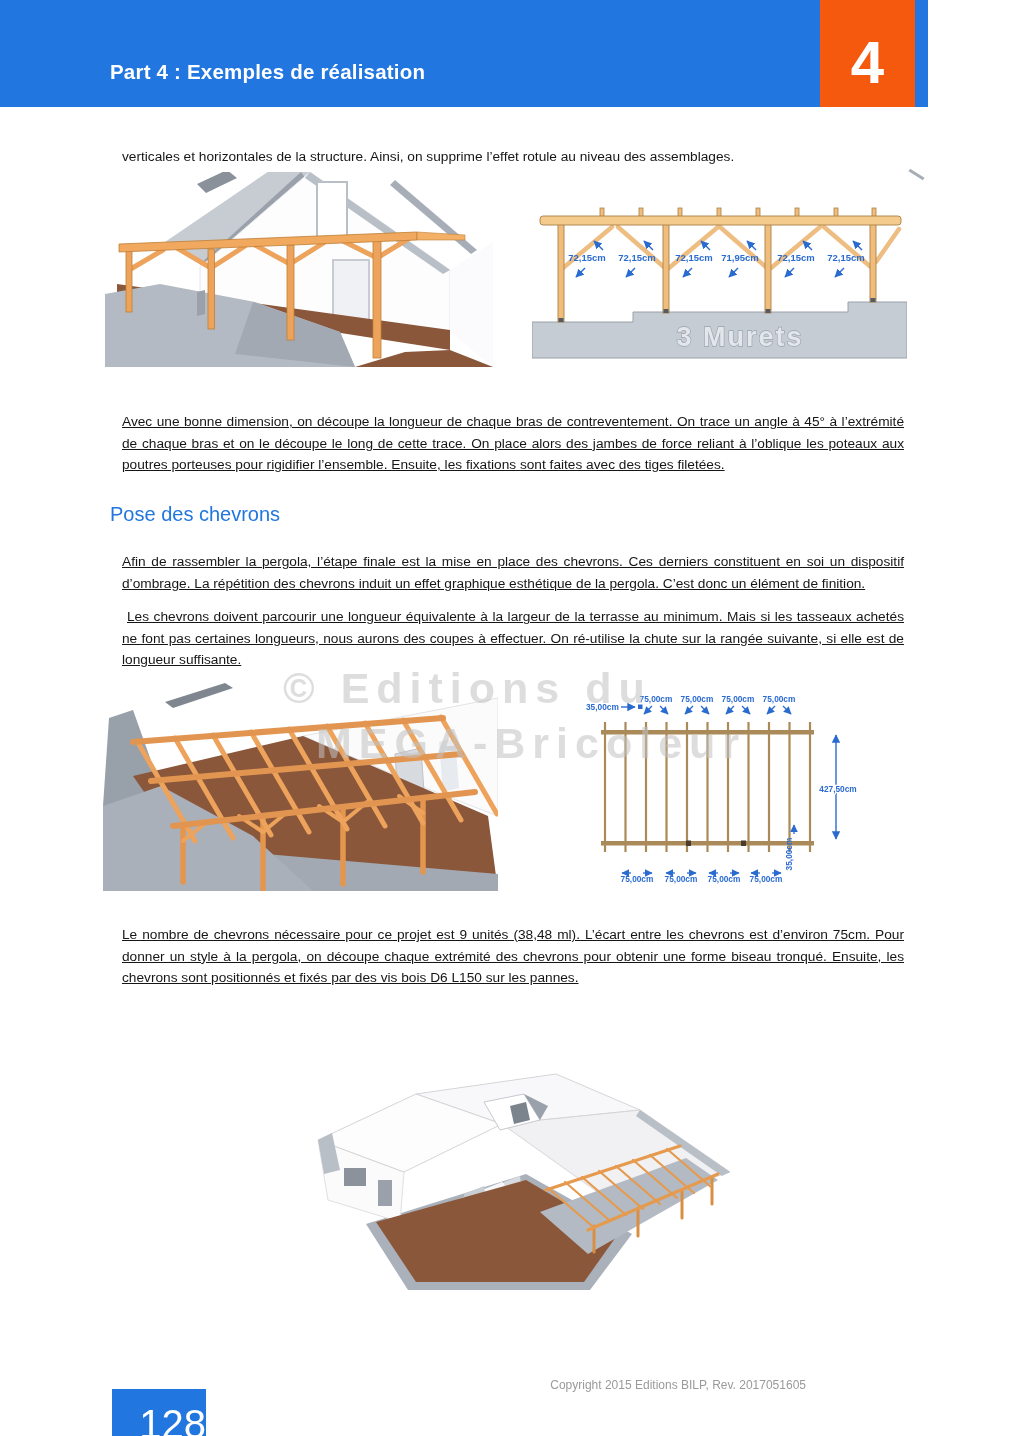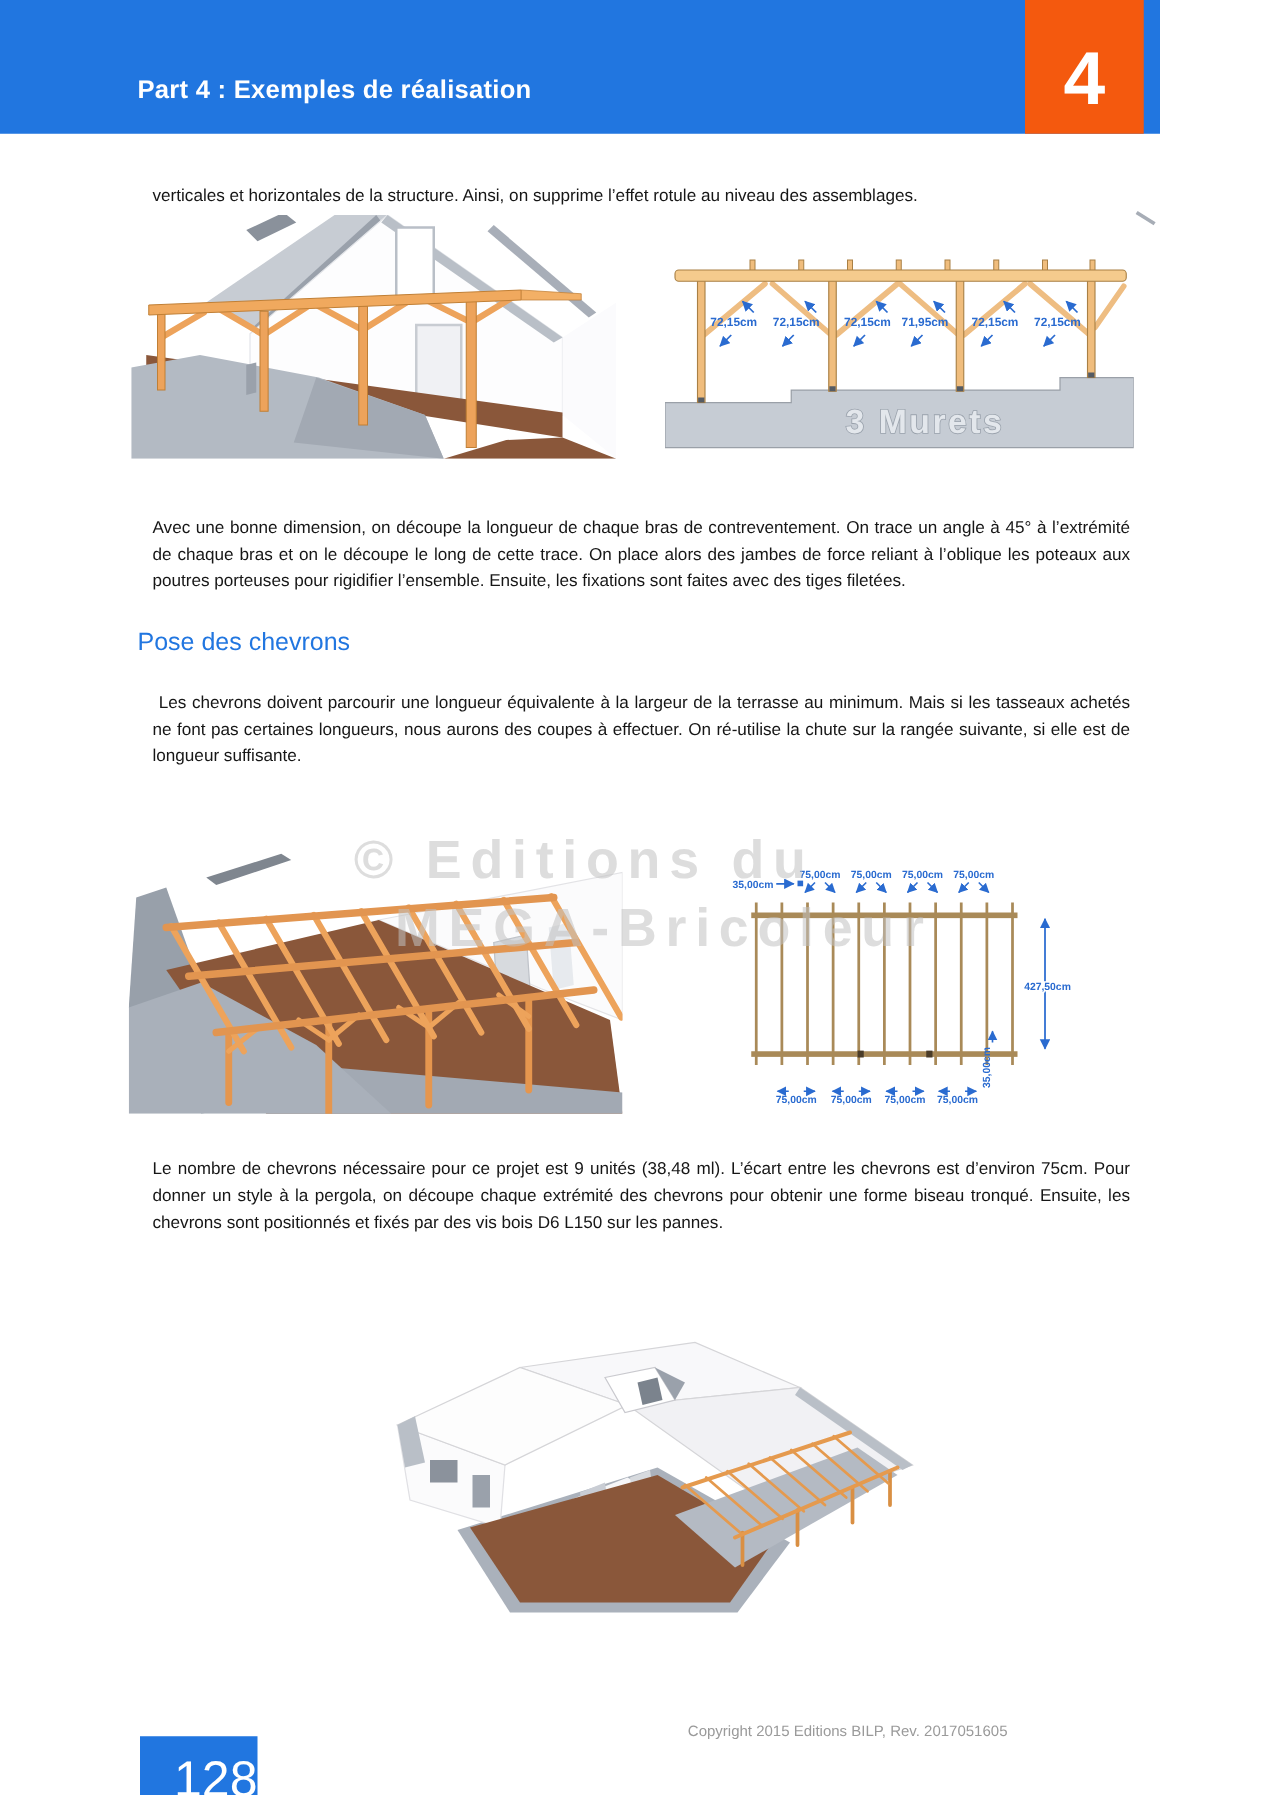--- a/index.html
+++ b/index.html
@@ -8,21 +8,21 @@
 
   
   .header-bar{position:absolute;left:0;top:0;width:1024px;height:107px;background:#2176e0;}
   .header-title{position:absolute;left:110px;top:60px;color:#fff;font-size:20.5px;font-weight:bold;letter-spacing:.2px;}
   .chapter-box{position:absolute;left:820px;top:0;width:95px;height:107px;background:#f4590e;
                display:flex;align-items:center;justify-content:center;}
   .chapter-num{color:#fff;font-size:60px;font-weight:bold;line-height:1;transform:translateY(9px);}
 
   
   .body-text{position:absolute;left:110px;width:806px;font-size:13.7px;line-height:21.6px;}
-  .just{text-align:justify;}
+  .just{text-align:justify;text-decoration:underline;}
   .body-text p{margin:12px;}
   .section-heading{position:absolute;left:110px;top:503px;margin:0;font-size:20px;font-weight:normal;color:#2176e0;}
 
   
   figure{margin:0;padding:0;position:absolute;}
   .dim{font:bold 9.5px "Liberation Sans",sans-serif;fill:#2a6bd0;}
   .dimS{font:bold 8.3px "Liberation Sans",sans-serif;fill:#2a6bd0;}
   .halo{stroke:#ffffff;stroke-width:2.5;paint-order:stroke;}
   .murets{font:bold 27px "Liberation Sans",sans-serif;fill:#e3e7ec;stroke:#9aa2ac;stroke-width:1.3;paint-order:stroke;letter-spacing:2px;}
 
@@ -172,20 +172,21 @@
 
   <div class="roof-mark"></div>
 
   <div class="body-text just" style="top:399px">
     <p>Avec une bonne dimension, on découpe la longueur de chaque bras de contreventement. On trace un angle à 45° à l’extrémité de chaque bras et on le découpe le long de cette trace. On place alors des jambes de force reliant à l’oblique les poteaux aux poutres porteuses pour rigidifier l’ensemble. Ensuite, les fixations sont faites avec des tiges filetées.</p>
   </div>
 
   <h2 class="section-heading">Pose des chevrons</h2>
 
   <div class="body-text just" style="top:539px">
+    <p>Afin de rassembler la pergola, l’étape finale est la mise en place des chevrons. Ces derniers constituent en soi un dispositif d’ombrage. La répétition des chevrons induit un effet graphique esthétique de la pergola. C’est donc un élément de finition.</p>
     <p style="text-indent:5px"> Les chevrons doivent parcourir une longueur équivalente à la largeur de la terrasse au minimum. Mais si les tasseaux achetés ne font pas certaines longueurs, nous aurons des coupes à effectuer. On ré-utilise la chute sur la rangée suivante, si elle est de longueur suffisante.</p>
   </div>
 
   <figure style="left:103px;top:676px;width:395px;height:215px">
     <svg width="395" height="215" viewBox="0 0 395 215">
       <polygon points="62,26 122,7 130,12 70,32" fill="#7f868f"></polygon>
       <polygon points="6,42 30,34 92,208 58,215 0,130" fill="#98a0aa"></polygon>
       <polygon points="200,60 395,22 395,140 330,115" fill="#fbfbfc" stroke="#e3e3e6" stroke-width="1"></polygon>
       <polygon points="292,78 318,72 322,130 296,137" fill="#d7dade" stroke="#bfc3c9" stroke-width="1"></polygon>
       <polygon points="336,66 352,62 356,112 340,116" fill="#e7eaee"></polygon>

